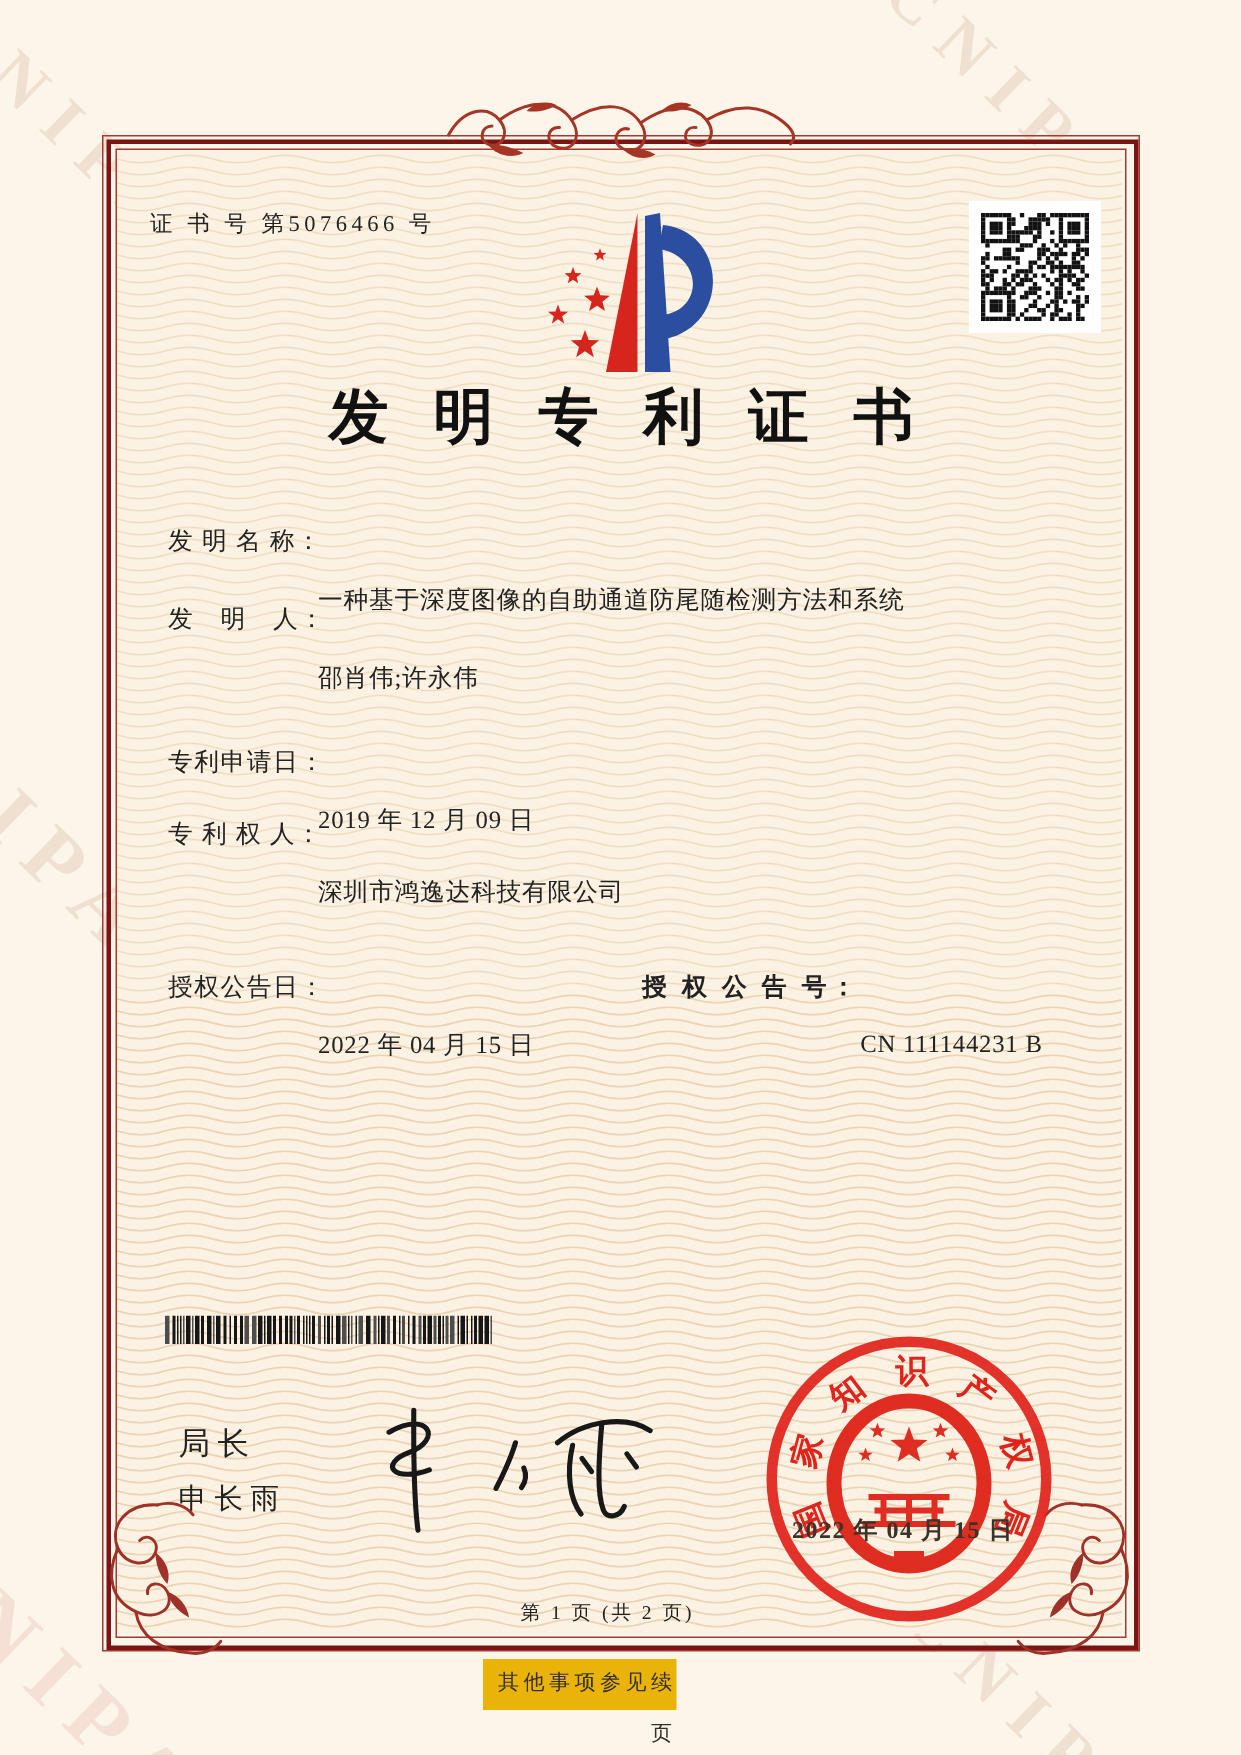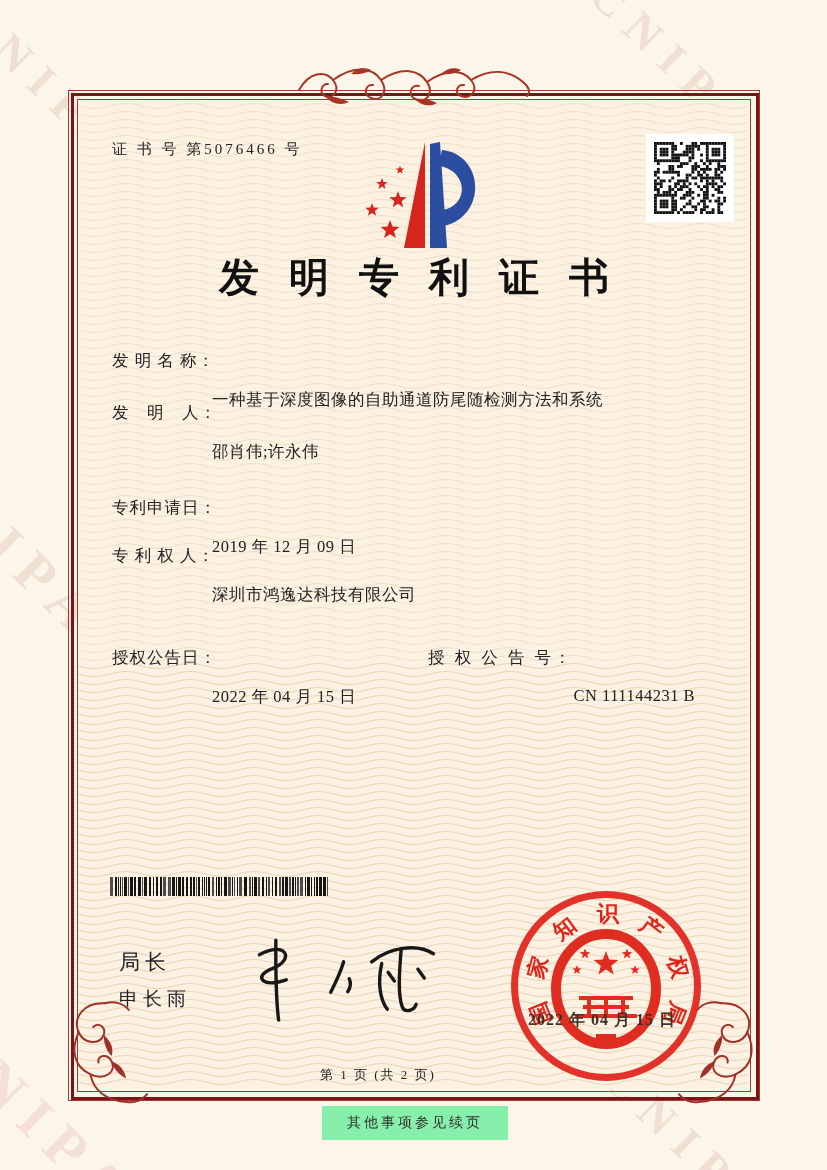--- a/index.html
+++ b/index.html
@@ -31,52 +31,52 @@
   .frame-thin-inner{position:absolute; left:77px; top:99px; width:672px; height:991px;
     border:1px solid #a23a34; z-index:2;}
   .waves-clip{position:absolute; left:78px; top:100px; width:670px; height:989px;
     overflow:hidden; z-index:1; background:#fbf2e3;}
   
   .ornament{position:absolute; z-index:3;}
   .band-top{left:295px; top:60px; width:240px; height:48px;}
   .corner-bl{left:46px; top:998px; width:118px; height:112px;}
   .corner-br{left:662px; top:998px; width:118px; height:112px; transform:scaleX(-1);}
   
-  .cert-no{position:absolute; left:112px; top:140px; font-size:15px; letter-spacing:3px; z-index:4;}
+  .cert-no{position:absolute; left:100px; top:140px; font-size:15px; letter-spacing:3px; z-index:4;}
   .logo{position:absolute; left:338px; top:136px; width:152px; height:116px; z-index:4;}
   .qr-box{position:absolute; left:646px; top:134px; width:88px; height:88px; background:#fff; z-index:4;}
   .qr-box svg{position:absolute; left:8px; top:8px;}
   .title{
     position:absolute; left:78px; top:250px; width:672px; text-align:center;
     font-size:40px; font-weight:bold; letter-spacing:30px; padding-left:0; text-indent:30px;
     color:#111; z-index:4;
   }
   
   .row{position:absolute; left:112px; font-size:16.5px; z-index:4; white-space:nowrap;}
   .row .lbl{display:inline-block; width:100px; letter-spacing:1px; vertical-align:top;}
   .row .val{display:inline-block; letter-spacing:0.5px; vertical-align:top;margin-top:39px;}
   .r1{top:350px;} .r2{top:402px;text-decoration:underline;} .r3{top:450px;} .r4{top:497px;text-decoration:underline;} .r5{top:545px;}
   .r6{top:592px; white-space:normal; width:640px;}
   .r6 .val{width:508px; line-height:25px;}
   .r7{top:647px;}
   .r7 .pair2{position:absolute; left:316px; top:0; white-space:nowrap;}
-  .r7 .pair2 .lbl{width:auto; letter-spacing:3px;}
+  .r7 .pair2 .lbl{width:auto; letter-spacing:3px;font-weight:bold;}
   
   .body-text{position:absolute; left:112px; top:680px; width:638px; z-index:4;
     font-size:16.5px; line-height:27px; text-align:justify; color:#2a2421;}
   .body-text p{margin:0; text-indent:2em;}
   
   .barcode{position:absolute; left:110px; top:877px; width:222px; height:19px; z-index:4;}
   .issuer-role{position:absolute; left:119px; top:948px; font-size:21px; letter-spacing:5px; z-index:4;}
   .issuer-name{position:absolute; left:119px; top:986px; font-size:19px; letter-spacing:5px; z-index:4;}
   .signature{position:absolute; left:232px; top:922px; width:215px; height:100px; z-index:4;}
-  .page-info{position:absolute; left:320px; top:1066px; width:170px; text-align:left;
+  .page-info{position:absolute; left:320px; top:1066px; width:170px; text-align:center;
     font-size:13px; letter-spacing:2px; z-index:4;}
-  .cont-note{position:absolute; left:322px; top:1106px; width:186px; height:34px; background:#86efac;
-    text-align:center; line-height:34px; font-size:14px; letter-spacing:3px; color:#33302c; z-index:4;}
+  .cont-note{position:absolute; left:322px; top:1106px; width:129px; height:34px; background:#eab308;
+    text-align:right; line-height:34px; font-size:14px; letter-spacing:3px; color:#33302c; z-index:4;}
   
   .seal-ring{position:absolute; left:511px; top:891px; width:176px; height:176px;
     border:7px solid #e0241c; border-radius:50%; z-index:5; opacity:0.93;}
   .seal-emblem{position:absolute; left:549px; top:928px; width:114px; height:122px; z-index:5; opacity:0.95;}
   .seal-char{position:absolute; left:596px; top:974px; width:24px; height:24px; z-index:5;
     font-size:22px; font-weight:bold; color:#e0241c; text-align:center; line-height:24px;}
   .seal-date{position:absolute; left:512px; top:1010px; width:180px; text-align:center;
     font-size:16px; letter-spacing:1px; color:#3d3228; z-index:6; font-weight:bold;}
 </style>
 </head>

